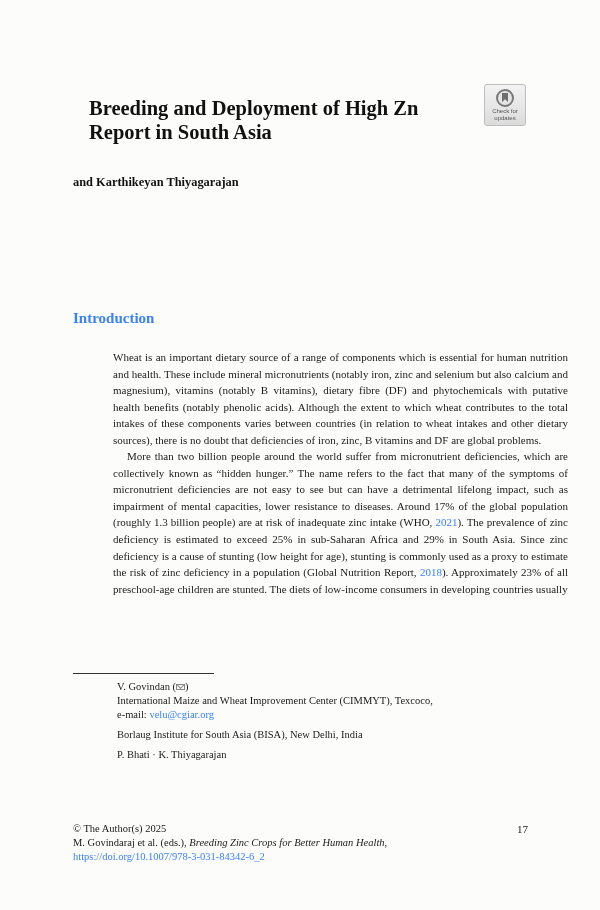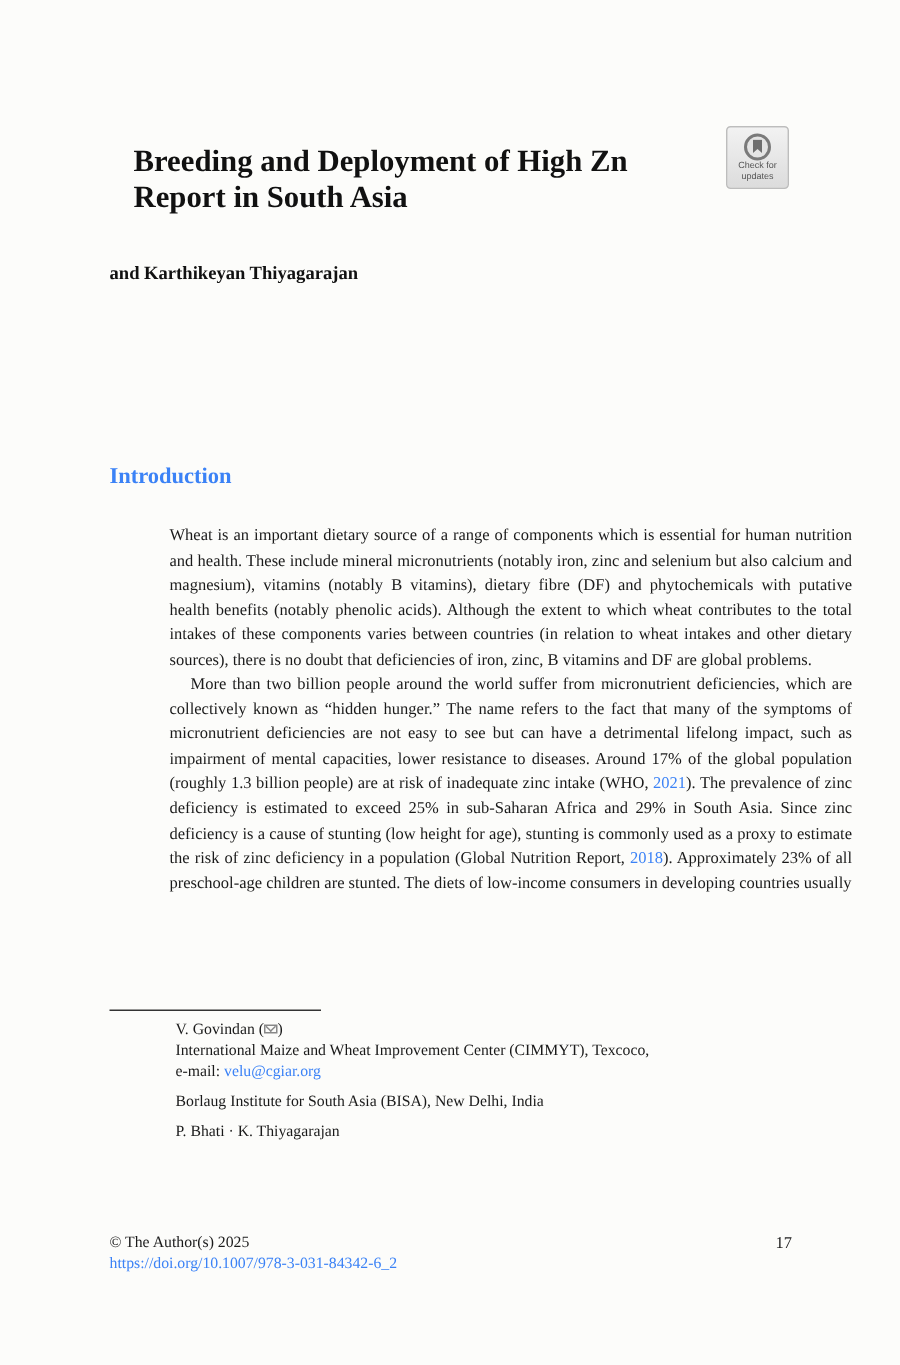--- a/index.html
+++ b/index.html
@@ -216,14 +216,15 @@
   <div class="affil-block">
     <div>P. Bhati · K. Thiyagarajan</div>
   </div>
 </div>
 
 <div class="footer">
   <div class="row">
     <span>© The Author(s) 2025</span>
     <span class="page-number">17</span>
   </div>
+  <div><span>M. Govindaraj et al. (eds.), </span><span class="italic">Breeding Zinc Crops for Better Human Health</span><span>,</span></div>
   <div><a class="ref-link">https://doi.org/10.1007/978-3-031-84342-6_2</a></div>
 </div>
 
 </body></html>

